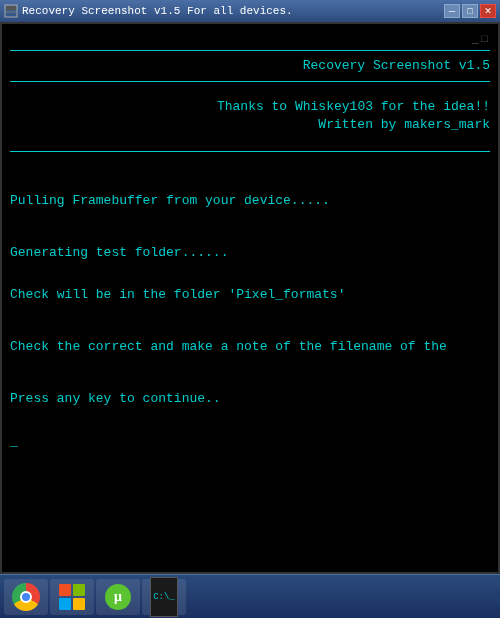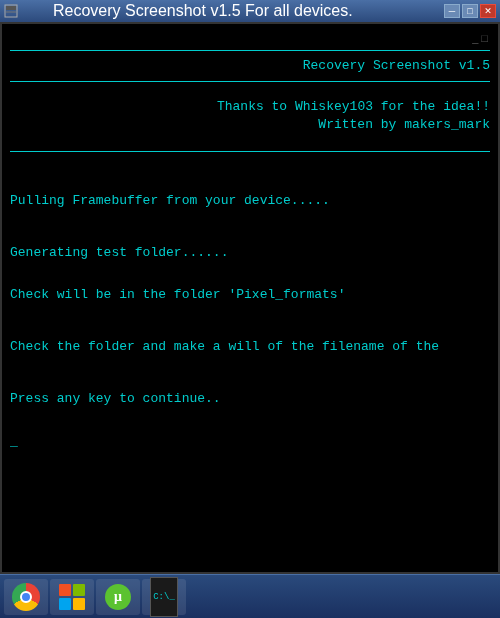--- a/index.html
+++ b/index.html
@@ -30,23 +30,22 @@
     }
     .title-icon {
       width: 14px;
       height: 14px;
       display: flex;
       align-items: center;
       justify-content: center;
     }
     .title-text {
       color: white;
-      font-size: 16px;
-      font-family: Liberation Sans, sans-serif;
-      margin-left: 31px;
+      font-size: 11px;
+      font-family: Liberation Mono, monospace;
     }
     .title-buttons {
       display: flex;
       gap: 2px;
     }
     .title-btn {
       width: 16px;
       height: 14px;
       background: #6a8ab5;
       border: 1px solid #8aabcc;
@@ -232,21 +231,21 @@
   <div class="spacer"></div>
 
   <hr class="hr-line">
 
   <div class="spacer"></div>
   <div class="line">Pulling Framebuffer from your device.....</div>
   <div class="spacer"></div>
   <div class="line">Generating test folder......</div>
   <div class="line">Check will be in the folder 'Pixel_formats'</div>
   <div class="spacer"></div>
-  <div class="line">Check the folder and make a will of the filename of the</div>
+  <div class="line">Check the correct and make a note of the filename of the</div>
   <div class="spacer"></div>
   <div class="line">Press any key to continue..</div>
   <div class="line">_</div>
 </div>
 
 <div class="taskbar">
   <div class="taskbar-btn">
     <div class="chrome-icon">
       <div class="chrome-inner"></div>
     </div>

